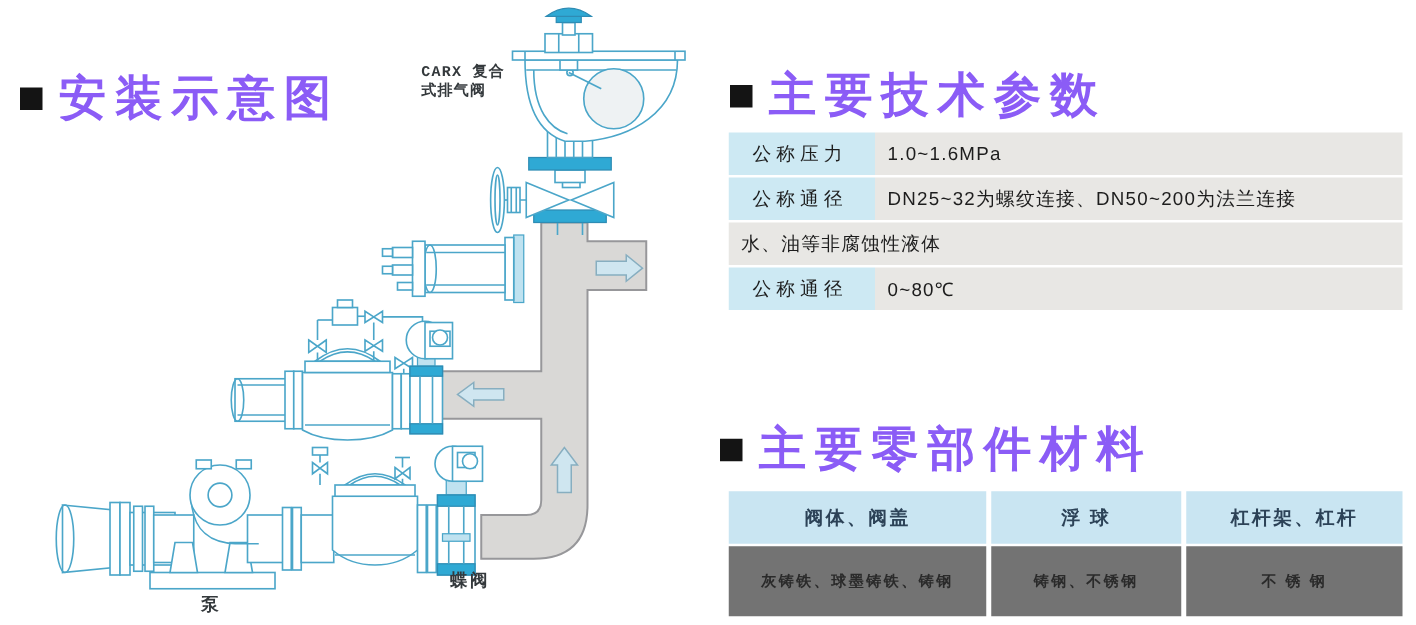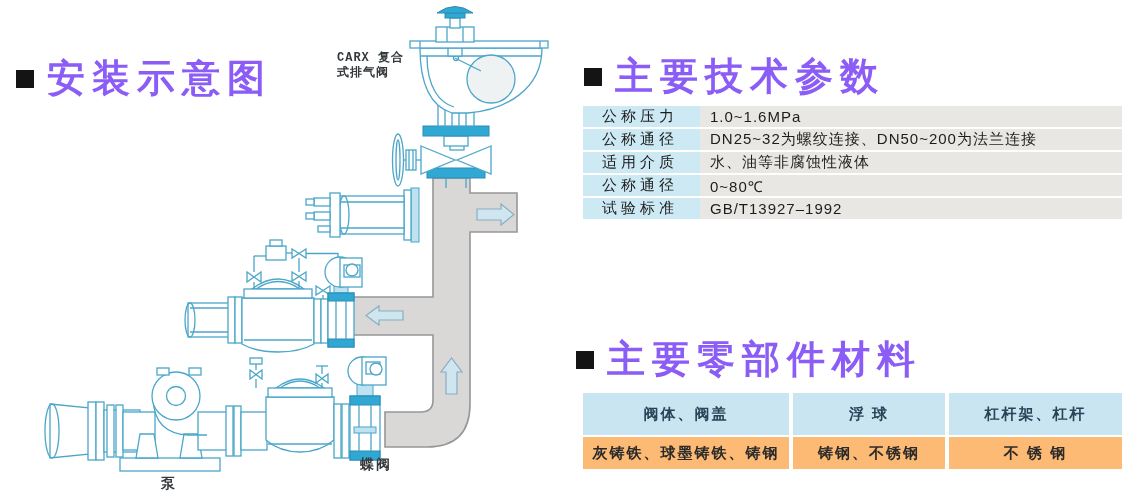--- a/index.html
+++ b/index.html
@@ -14,33 +14,33 @@
   
   .diagram { position:absolute; left:0; top:0; width:566px; height:500px; }
   .diagram svg { position:absolute; left:0; top:0; }
   .anno { position:absolute; color:#34393c; font-weight:bold;font-family:Liberation Mono, monospace; }
   .anno-carx { left:337px; top:51px; font-size:12px; line-height:15px; letter-spacing:1px; }
   .anno-pump { left:161px; top:475px; font-size:14px; letter-spacing:2px; }
   .anno-butterfly { left:360px; top:456px; font-size:14px; letter-spacing:2px; }
 
   
   .t1 { position:absolute; left:583px; top:106px; width:539px; display:flex; flex-direction:column; gap:2px; }
-  .t1row { display:flex; height:21px; }
+  .t1row { display:flex; height:34px; }
   .t1lab { width:117px; background:#cde9f3; display:flex; align-items:center; padding-left:19px;
            font-size:15px; letter-spacing:4px; color:#1d1d1d; }
   .t1val { flex:1; background:#e8e7e4; display:flex; align-items:center; padding-left:10px;
            font-size:15px; letter-spacing:1px; color:#1d1d1d; white-space:nowrap; }
 
   
   .t2 { position:absolute; left:583px; top:393px; width:539px; display:grid;
         grid-template-columns:206fr 152fr 173fr; column-gap:4px; row-gap:2px; }
   .t2 .hcell { height:42px; background:#c9e5f2; display:flex; align-items:center; justify-content:center;
                font-size:15px; letter-spacing:2px; color:#2c4257; font-weight:bold; }
-  .t2 .vcell { height:32px; background:#fdba74; display:flex; align-items:center; justify-content:center;
-               font-size:15px; letter-spacing:2px; color:#2a2a2a; font-weight:bold; white-space:nowrap; }
+  .t2 .vcell { height:56px; background:#737373; display:flex; align-items:center; justify-content:center;
+               font-size:12px; letter-spacing:2px; color:#2a2a2a; font-weight:bold; white-space:nowrap; }
 
   
   .pipe { fill:#d9d8d6; stroke:#97979a; stroke-width:1.6; }
   .arw  { fill:#cfe6f0; stroke:#87aec0; stroke-width:1.2; }
   .bl { stroke:#4ba6c9; fill:none; stroke-width:1.3; }
   .bf { stroke:#4ba6c9; fill:#ffffff; stroke-width:1.3; }
   .bb { fill:#2fa9d4; stroke:#2e8cb4; stroke-width:1; }
   .lb { fill:#bfe2f0; stroke:#4ba6c9; stroke-width:1; }
   .gf { stroke:#4ba6c9; fill:#eef2f3; stroke-width:1.3; }
 </style>
@@ -236,30 +236,25 @@
   <div class="t1">
     <div class="t1row">
       <div class="t1lab">公称压力</div>
       <div class="t1val">1.0~1.6MPa</div>
     </div>
     <div class="t1row">
       <div class="t1lab">公称通径</div>
       <div class="t1val">DN25~32为螺纹连接、DN50~200为法兰连接</div>
     </div>
     <div class="t1row">
-      <div class="t1lab">适用介质</div>
       <div class="t1val">水、油等非腐蚀性液体</div>
     </div>
     <div class="t1row">
       <div class="t1lab">公称通径</div>
       <div class="t1val">0~80℃</div>
-    </div>
-    <div class="t1row">
-      <div class="t1lab">试验标准</div>
-      <div class="t1val">GB/T13927–1992</div>
     </div>
   </div>
 
   <h2 class="sec-title" style="left:576px; top:334px;">
     <span class="sq"></span>
     <span class="sec-title-text">主要零部件材料</span>
   </h2>
 
   <div class="t2">
     <div class="hcell">阀体、阀盖</div>

